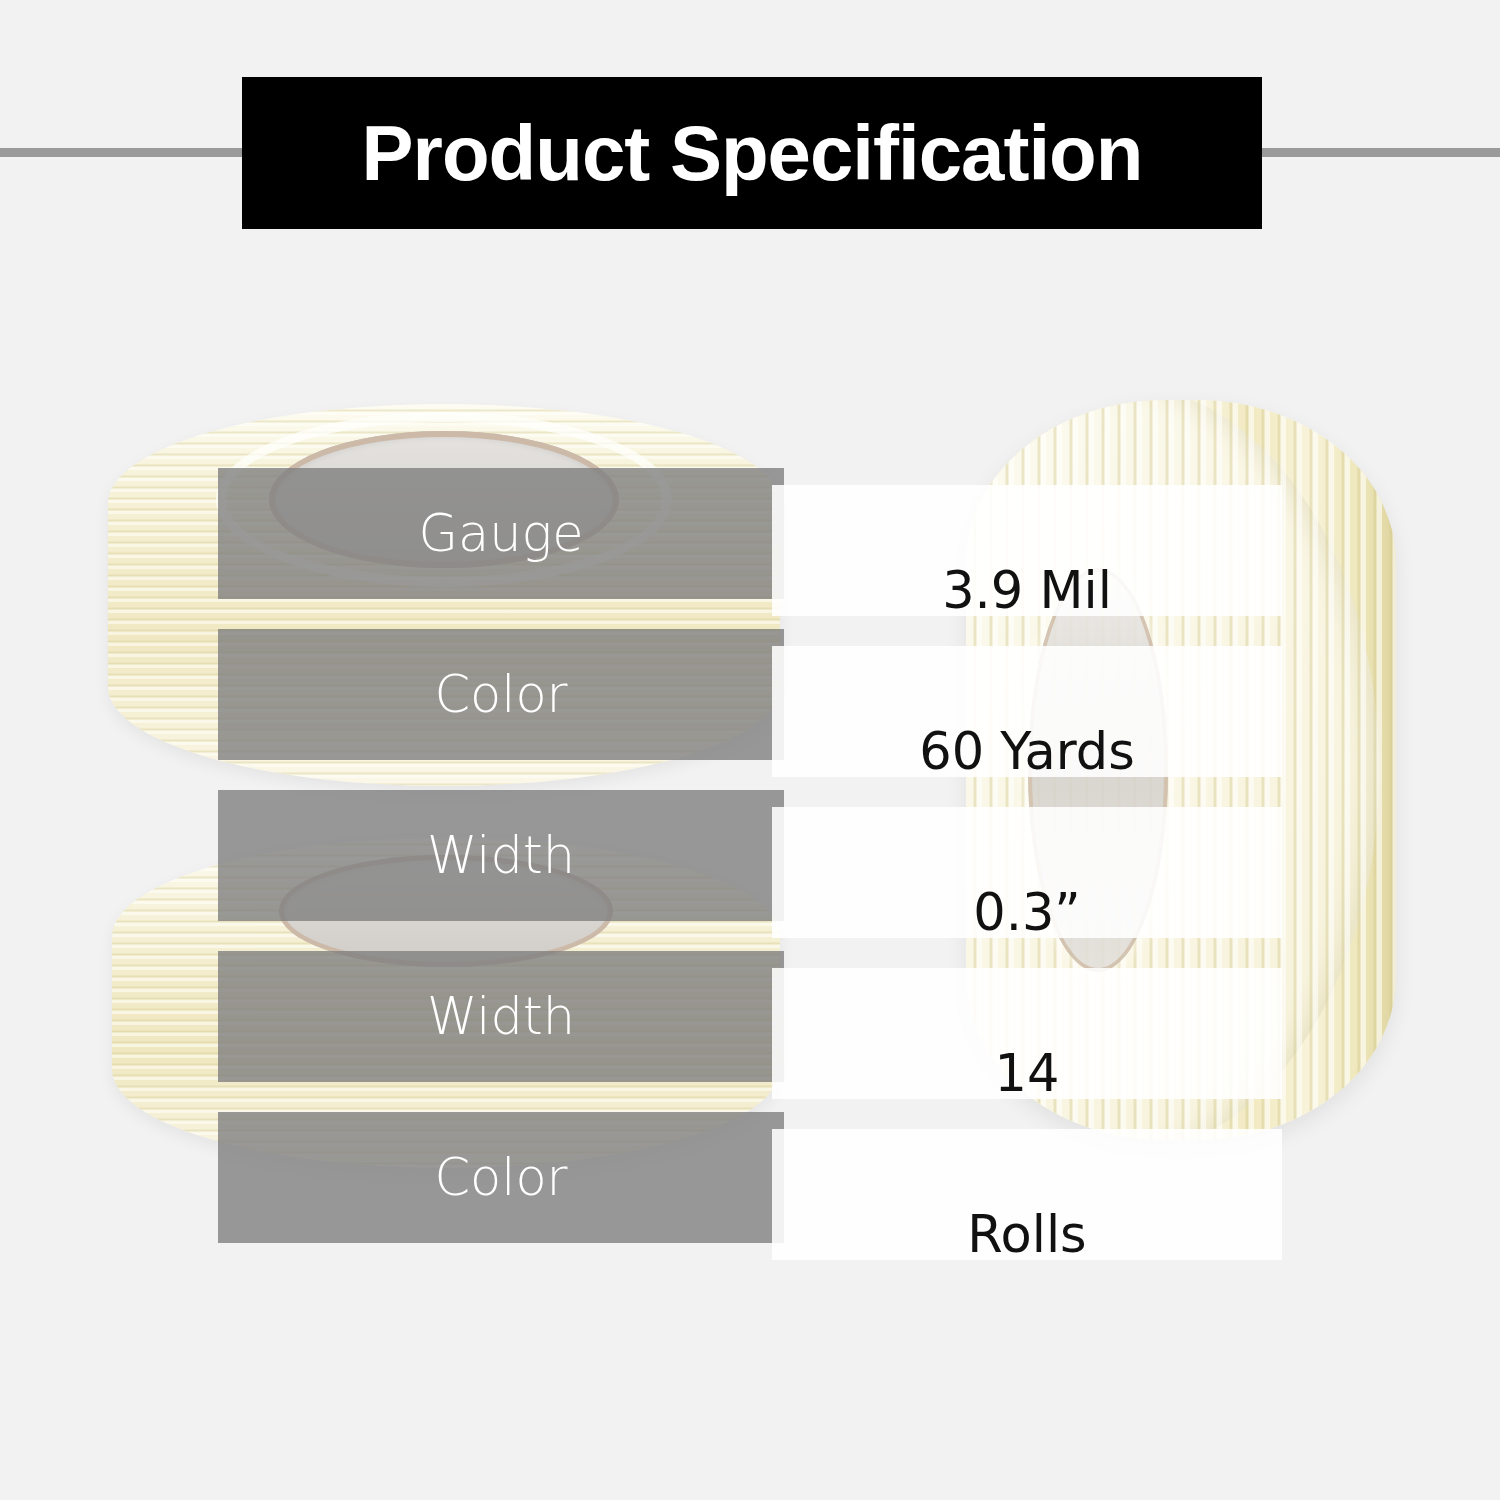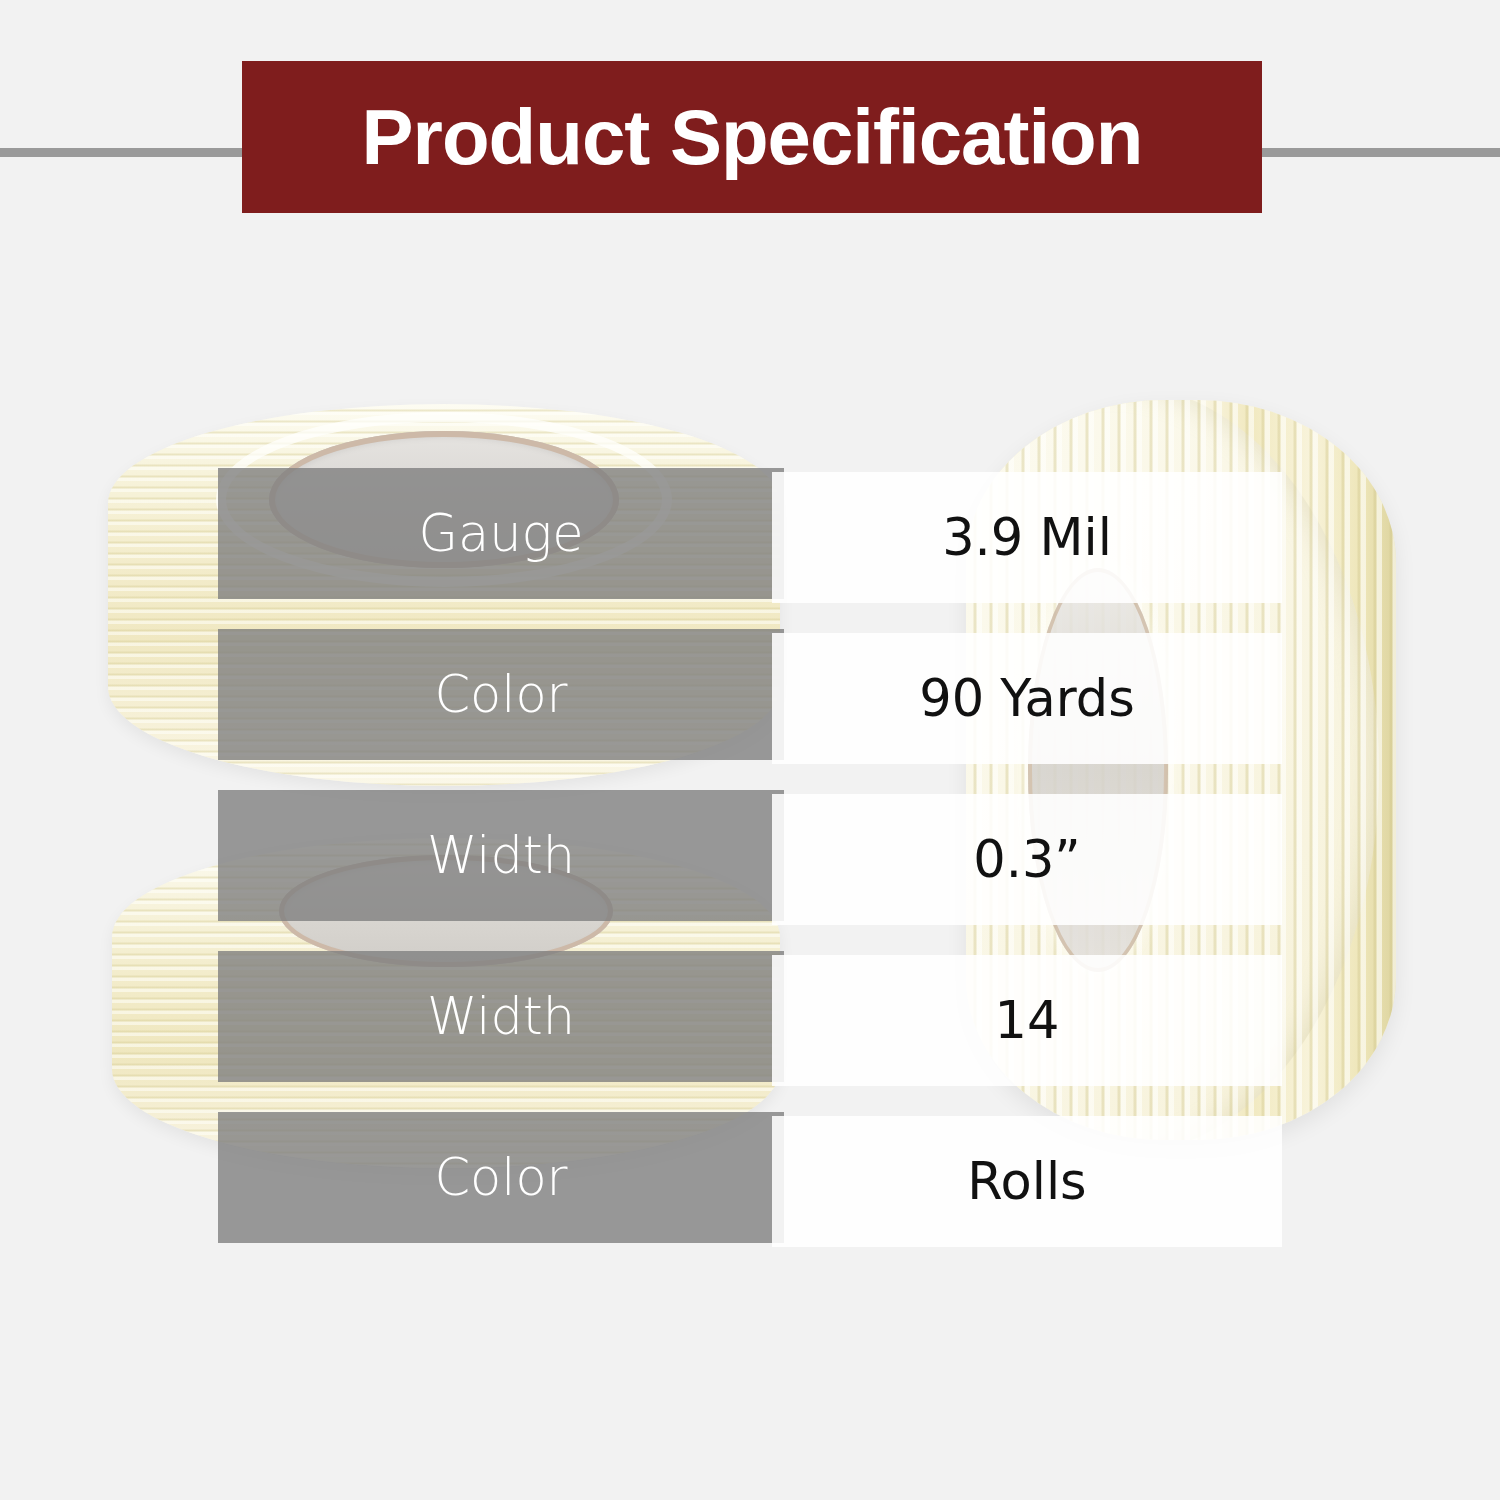--- a/index.html
+++ b/index.html
@@ -21,23 +21,23 @@
   
   .header-rule {
     position:absolute;
     left:0; top:148px;
     width:1500px; height:9px;
     background:#9a9a9a;
     z-index:1;
   }
   .title-banner {
     position:absolute;
-    left:242px; top:61px;
+    left:242px; top:77px;
     width:1020px; height:152px;
-    background:#7f1d1d;
+    background:#000000;
     z-index:2;
     display:flex; align-items:center; justify-content:center;
   }
   .title-text {
     color:#ffffff;
     font-family:"Liberation Sans", sans-serif;
     font-weight:bold;
     font-size:78px;
     letter-spacing:-1px;
     line-height:1;
@@ -181,24 +181,24 @@
     color:#ffffff;
     font-family:"DejaVu Sans", sans-serif;
     font-weight:300;
     font-size:51px;
     line-height:1;
     white-space:nowrap;
   }
 
   .spec-value {
     position:absolute;
-    left:772px; top:4px;
+    left:772px; top:17px;
     width:510px; height:131px;
     background:rgba(255,255,255,0.88);
-    display:flex; align-items:center; justify-content:center;
+    display:flex; align-items:flex-end; justify-content:center;
   }
   .spec-value span {
     color:#111111;
     font-family:"DejaVu Sans", sans-serif;
     font-weight:400;
     font-size:51px;
     line-height:1;
     white-space:nowrap;
   }
 
@@ -249,21 +249,21 @@
       <div class="spec-value">
         <span>3.9 Mil</span>
       </div>
     </div>
 
     <div class="spec-row r1">
       <div class="spec-label">
         <span>Color</span>
       </div>
       <div class="spec-value">
-        <span>90 Yards</span>
+        <span>60 Yards</span>
       </div>
     </div>
 
     <div class="spec-row r2">
       <div class="spec-label">
         <span>Width</span>
       </div>
       <div class="spec-value">
         <span>0.3”</span>
       </div>

